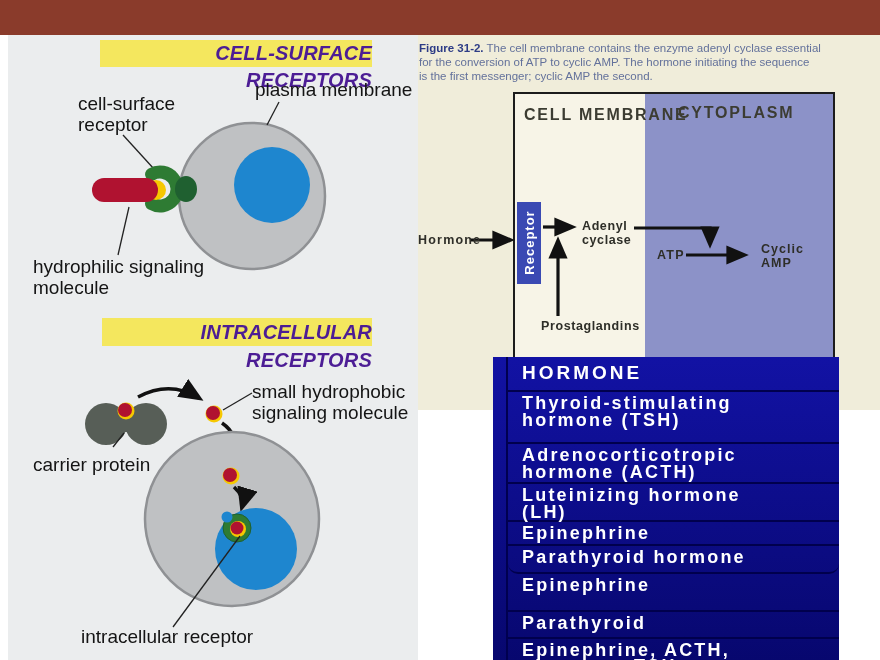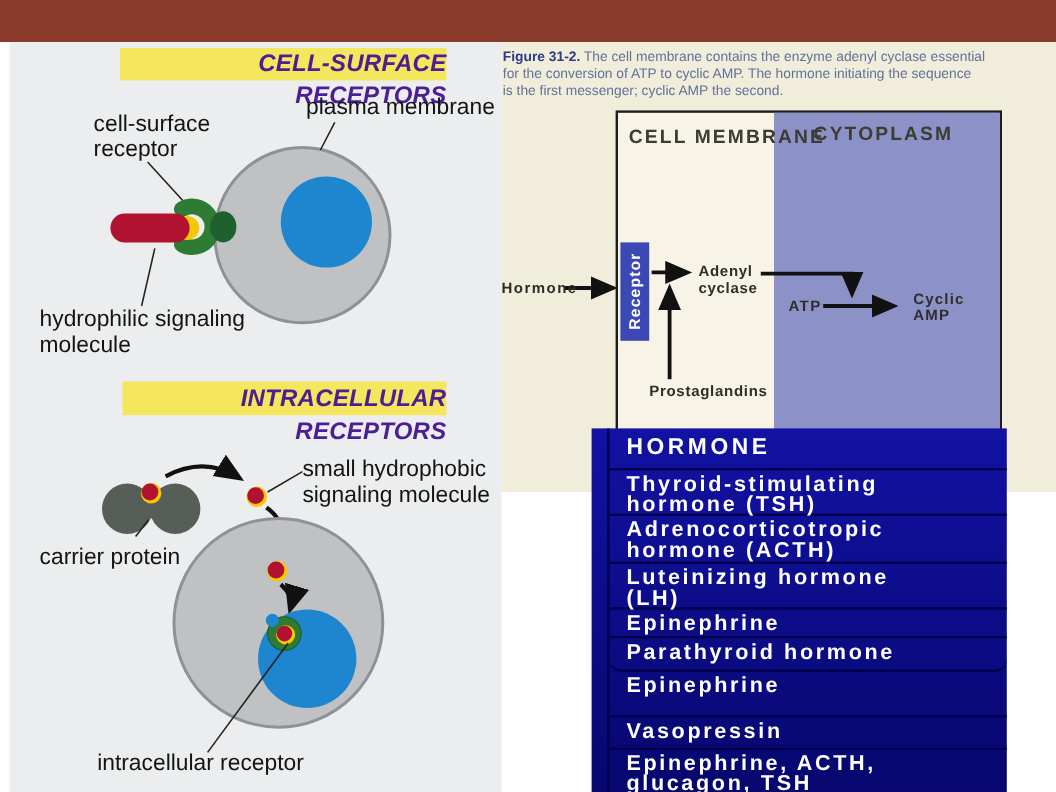--- a/index.html
+++ b/index.html
@@ -139,27 +139,27 @@
 cyclase</div>
     <div class="flabel" style="left:123px;top:284px;">Prostaglandins</div>
     <div class="flabel" style="left:239px;top:213px;letter-spacing:1.2px;">ATP</div>
     <div class="flabel" style="left:343px;top:207px;letter-spacing:1px;">Cyclic
 AMP</div>
   </div>
 
   <div class="abs htable">
     <div class="stripe"></div>
     <div class="trow thead" style="height:35px;">HORMONE</div>
-    <div class="trow" style="height:38px;">Thyroid-stimulating
+    <div class="trow" style="height:52px;">Thyroid-stimulating
 hormone (TSH)</div>
     <div class="trow" style="height:40px;">Adrenocorticotropic
 hormone (ACTH)</div>
     <div class="trow" style="height:38px;">Luteinizing hormone
 (LH)</div>
     <div class="trow" style="height:24px;">Epinephrine</div>
     <div class="trow" style="height:28px;border-radius:10px;">Parathyroid hormone</div>
     <div class="trow" style="height:38px;">Epinephrine</div>
-    <div class="trow" style="height:27px;">Vasopressin</div>
+    <div class="trow" style="height:27px;">Parathyroid</div>
     <div class="trow" style="height:41px;border-bottom:none;line-height:16px;">Epinephrine, ACTH,
 glucagon, TSH</div>
   </div>
 
 </div>
 
 </body></html>

